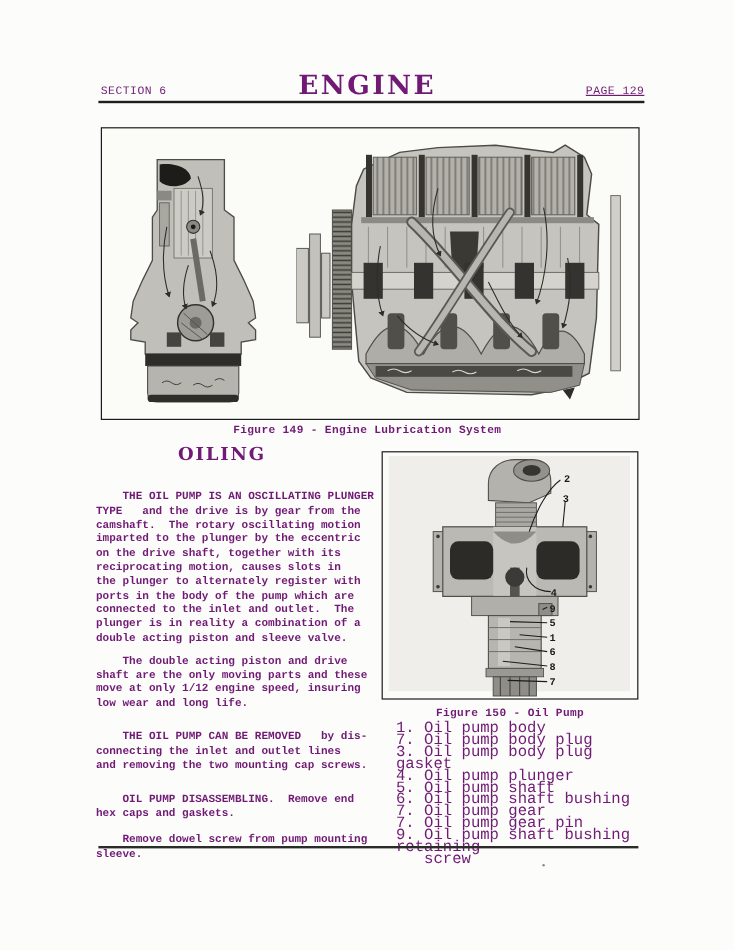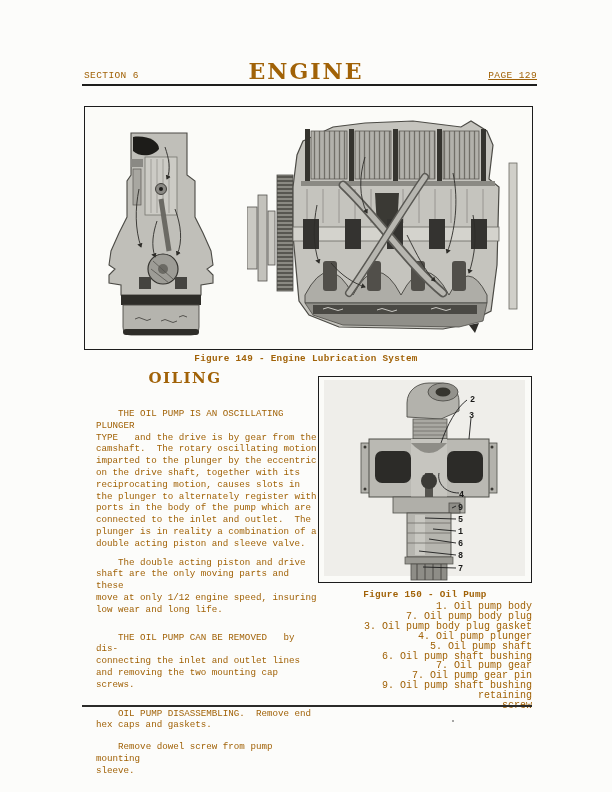--- a/index.html
+++ b/index.html
@@ -1,50 +1,50 @@
 <!DOCTYPE html>
 <html><head>
 <meta charset="utf-8">
 <style>
   * { box-sizing: border-box; }
   html,body { margin:0; padding:0; background:#ffffff; }
   .page {
     position:relative; width:612px; height:792px;
-    background:#fcfcfa; color:#a16207;
+    background:#fcfcfa; color:#701a75;
     font-family:"Liberation Mono", monospace; overflow:hidden;
   }
   .hdr-section { position:absolute; left:84px; top:70px; font-size:9.5px; letter-spacing:0.4px; }
   .hdr-title   { position:absolute; left:0; right:0; top:58px; text-align:center;
                  font-family:"DejaVu Serif", serif; font-weight:bold; font-size:22px; letter-spacing:2px; }
   .hdr-page    { position:absolute; right:75px; top:70px; font-size:9.5px; letter-spacing:0.4px;text-decoration:underline; }
   .hdr-rule    { position:absolute; left:82px; top:84px; width:455px; height:2px; background:#1e1e1c; }
 
   .fig149 { position:absolute; left:84px; top:106px; width:449px; height:244px;
             border:1.6px solid #1c1c1c; background:#fbfbf8; }
   .fig149 svg { position:absolute; }
   .svg-end  { left:20px; top:22px; }
   .svg-side { left:162px; top:8px; }
 
   .caption { font-size:9.3px; letter-spacing:0.3px;font-weight:bold; }
   .cap149 { position:absolute; left:0; top:353px; width:612px; text-align:center; }
 
   .left-col { position:absolute; left:80px; top:369px; width:238px; }
   .oiling-h { width:210px; text-align:center; font-family:"DejaVu Serif", serif;
               font-weight:bold; font-size:15px; letter-spacing:1.5px; margin:0 0 21px 0; }
-  .para { white-space:pre-wrap; font-size:9.2px; line-height:11.8px; margin:0 0 7px 16px; }
+  .para { white-space:pre-wrap; font-size:9.2px; line-height:11.8px; margin:0 0 7px 0;font-weight:bold; }
   .para.p2 { margin-bottom:16px; }
   .para.p3 { margin-bottom:17px; }
   .para.p4 { margin-bottom:10px; }
   .para.p5 { margin-bottom:0; }
 
   .fig150 { position:absolute; left:318px; top:376px; width:214px; height:207px;
             border:1.6px solid #1c1c1c; background:#fbfbf8; }
   .cap150 { position:absolute; left:318px; top:589px; width:214px; text-align:center; }
   .parts  { position:absolute; left:330px; top:602px; width:202px;
-            font-size:10px; line-height:9.9px;text-align:right; }
+            font-size:13px; line-height:9.9px; }
   .parts .item { white-space:pre-wrap; }
 
   .bottom-rule { position:absolute; left:82px; top:705px; width:450px; height:1.6px; background:#2b2b29; }
   .artifact-dot { position:absolute; left:452px; top:720px; width:2px; height:2px;
                   background:#8a8a88; border-radius:50%; }
   .callout-num { font-family:"Liberation Mono", monospace; font-size:8.5px; font-weight:bold; fill:#191918; }
 </style>
 </head>
 <body>
 

